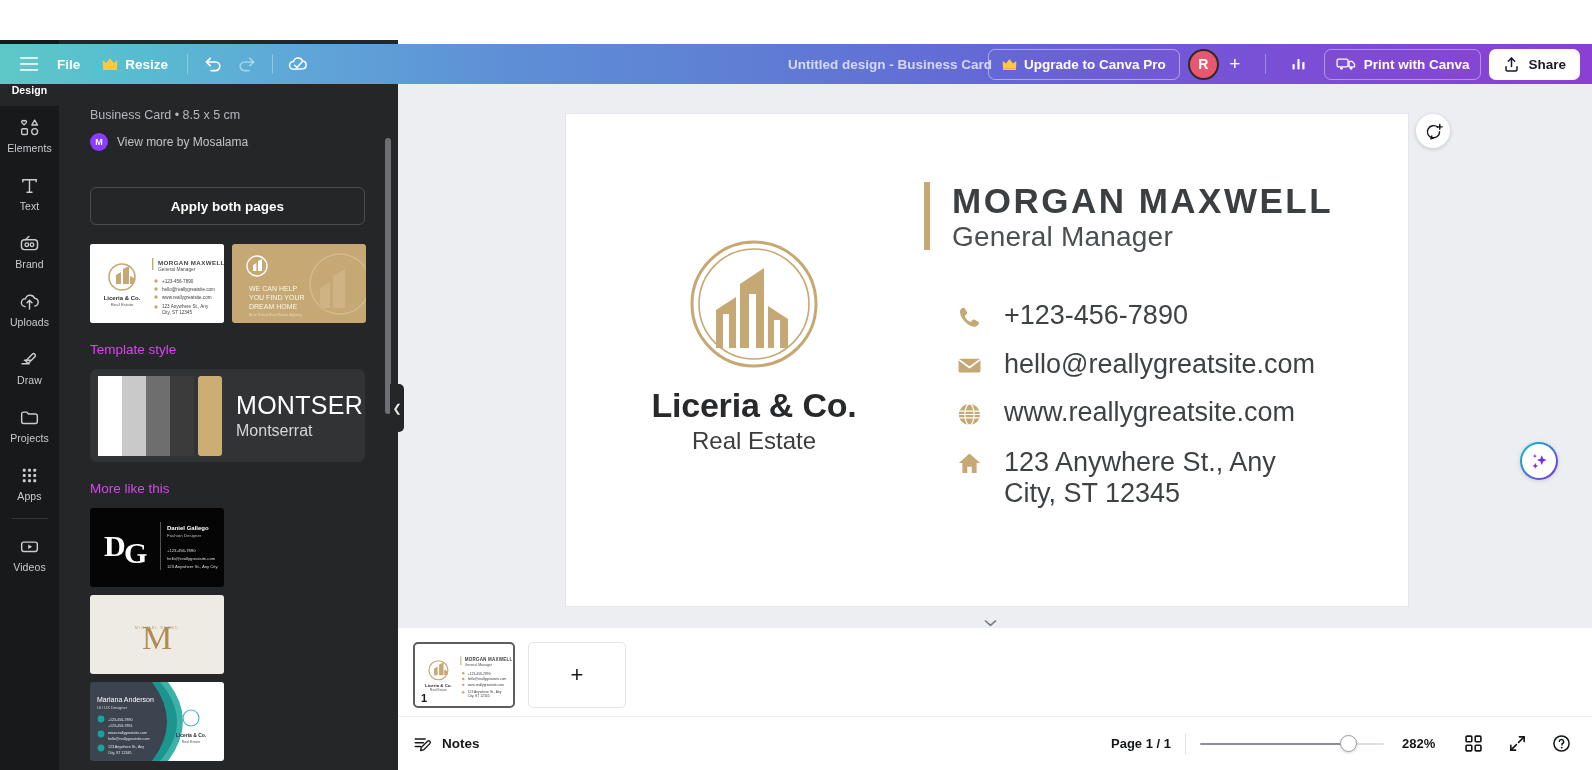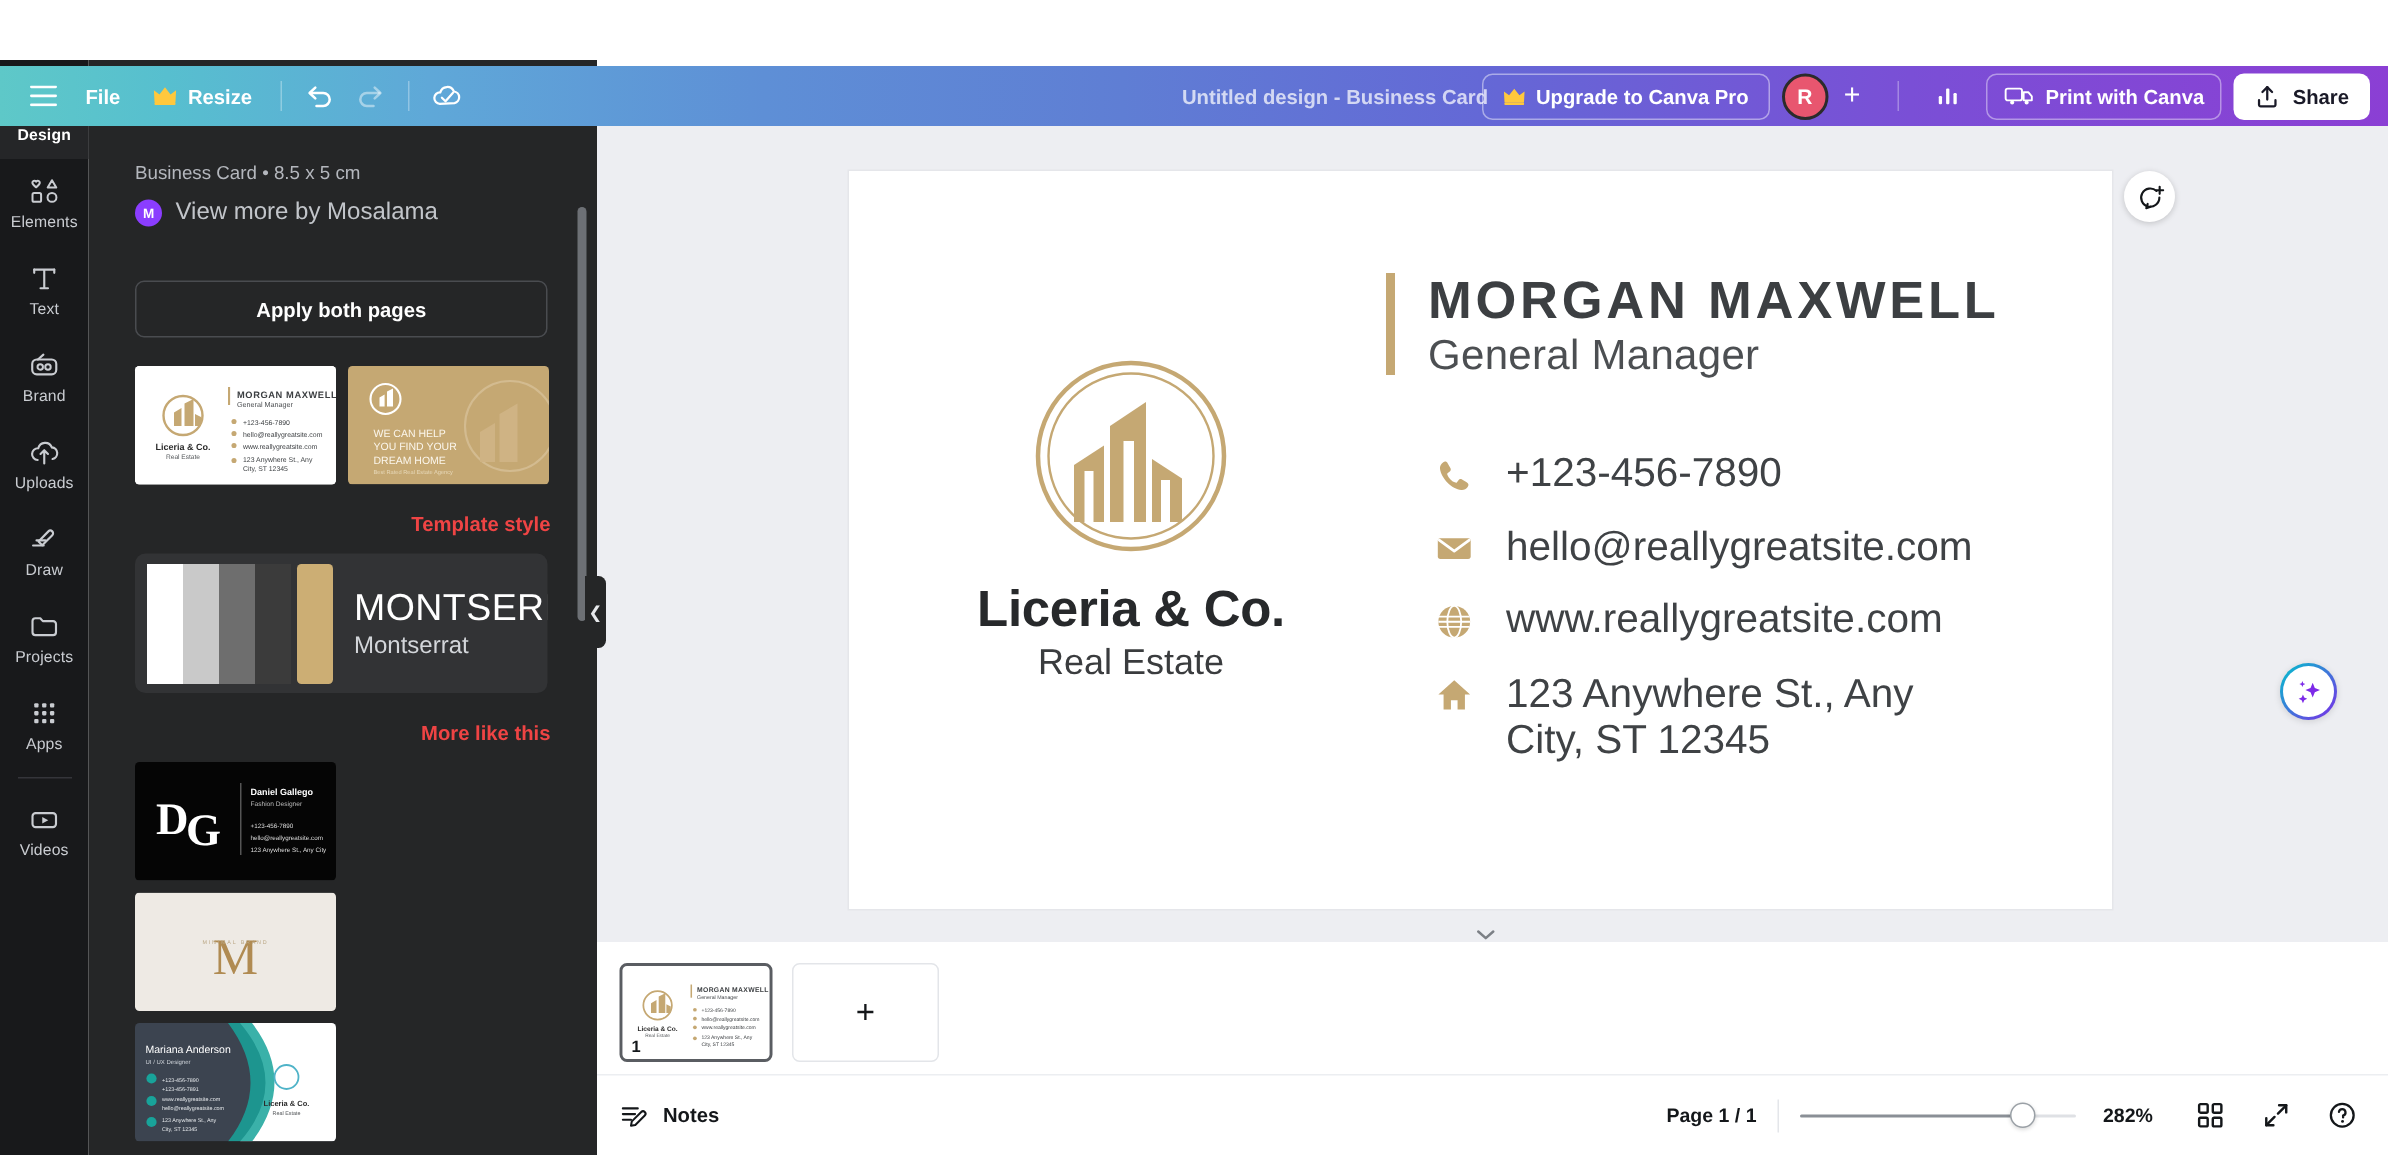--- a/index.html
+++ b/index.html
@@ -85,32 +85,32 @@
   }
   .panel-body { position: absolute; top: 58px; left: 0; width: 339px; height: 672px; padding: 0 31px; }
   .tpl-title { color: #fff; font-size: 15.5px; font-weight: bold; margin-top: 12px; }
   .tpl-sub { color: #b4b7bd; font-size: 12.5px; margin-top: 10px; }
   .tpl-author { display: flex; align-items: center; gap: 9px; margin-top: 11px; cursor: pointer; }
   .author-av {
     width: 18px; height: 18px; border-radius: 50%; background: #8b3dff;
     color: #fff; font-size: 9px; font-weight: bold;
     display: flex; align-items: center; justify-content: center;
   }
-  .tpl-author-txt { color: #c2c5ca; font-size: 16px; }
+  .tpl-author-txt { color: #c2c5ca; font-size: 12px; }
   .apply-btn {
     margin-top: 36px; width: 275px; height: 38px; border-radius: 6px;
     border: 1px solid #4a4c50; color: #fff; font-size: 13.5px; font-weight: bold;
     display: flex; align-items: center; justify-content: center; cursor: pointer;
   }
   .thumb-row { display: flex; gap: 8px; margin-top: 19px; }
   .thumb {
     width: 134px; height: 79px; border-radius: 3px; overflow: hidden; cursor: pointer;
     position: relative;
   }
-  .sec-head { color: #ef4444; font-size: 13.5px; font-weight: bold; margin-top: 19px; text-align: right; }
+  .sec-head { color: #d946ef; font-size: 13.5px; font-weight: normal; margin-top: 19px; }
   .style-card {
     margin-top: 12px; width: 275px; height: 93px; border-radius: 7px;
     background: #323335; display: flex; align-items: center; overflow: hidden; cursor: pointer;
   }
   .swatches { display: flex; margin-left: 8px; height: 80px; gap: 0; }
   .sw { width: 24px; height: 80px; }
   .sw.last { border-radius: 3px; margin-left: 4px; }
   .style-txt { margin-left: 14px; overflow: hidden; }
   .style-big { color: #fff; font-size: 25px; letter-spacing: .3px; white-space: nowrap; }
   .style-small { color: #d3d6da; font-size: 16px; margin-top: 2px; }

